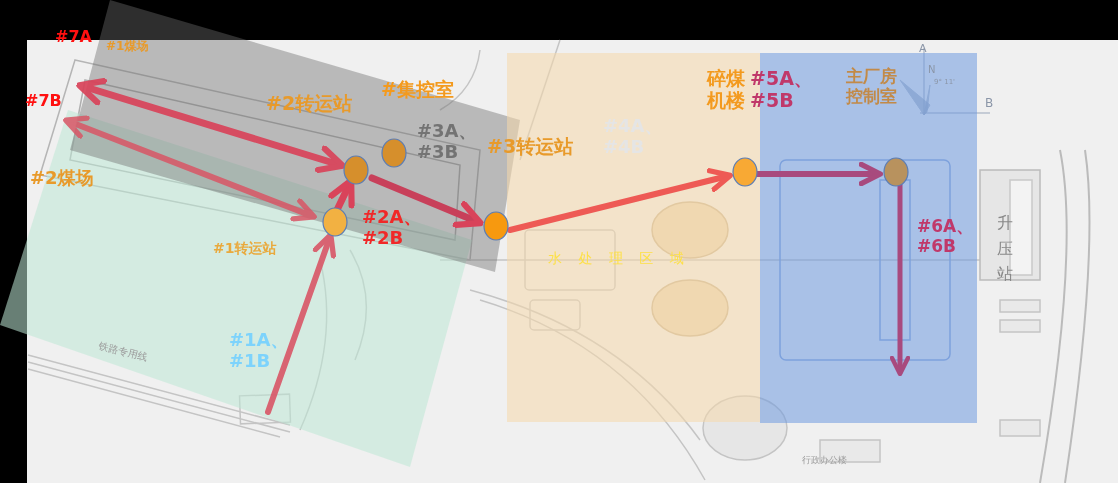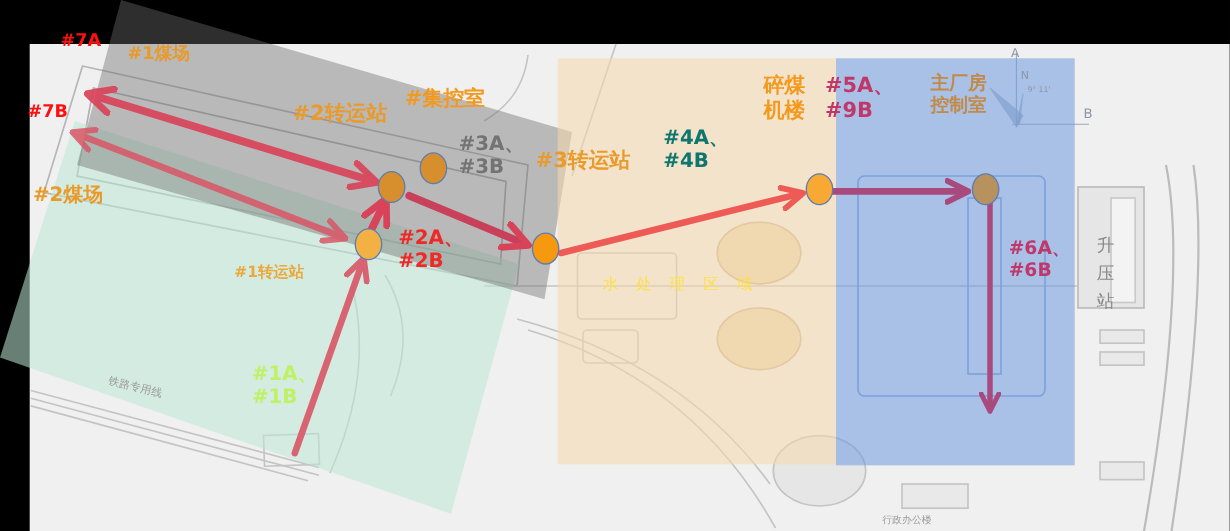--- a/index.html
+++ b/index.html
@@ -2,25 +2,25 @@
 <html><head>
 <meta charset="utf-8">
 <style>
   html, body { margin:0; padding:0; background:#000; }
   body { width:1118px; height:483px; overflow:hidden; position:relative;
          font-family:"DejaVu Sans", "Liberation Sans", sans-serif; }
   #stage { position:absolute; left:0; top:0; width:1118px; height:483px; }
   .lbl { position:absolute; font-weight:bold; white-space:pre; line-height:1.15;
          font-family:"DejaVu Sans", "Liberation Sans", sans-serif; }
   .lbl-station { color:#E89A2A; font-size:19px; }
-  .lbl-belt { color:#bef264; font-size:19px; }
+  .lbl-belt { color:#7dd3fc; font-size:19px; }
   .lbl-belt-red { color:#FF1010; font-size:16px; }
   .lbl-belt-purple { color:#C0386A; font-size:19px; }
   .lbl-main { color:#C28A48; font-size:20px; }
-  .lbl-orange { color:#F39A1E; font-size:19px; }
+  .lbl-orange { color:#F39A1E; font-size:19px;margin-left:13px; }
   .map-text { position:absolute; color:#9c9c9c; font-size:11px; }
   .map-text-big { position:absolute; color:#888; font-size:20px; line-height:1.6; }
 </style>
 </head>
 <body>
 
 <div id="stage">
   <svg width="1118" height="483" viewBox="0 0 1118 483">
     <defs>
       <marker id="ah-red" viewBox="0 0 10 10" refX="8" refY="5" markerWidth="4" markerHeight="4" orient="auto-start-reverse">
@@ -125,45 +125,45 @@
       <ellipse cx="896" cy="172" rx="12" ry="14" fill="#B8925E"></ellipse>
     </g>
   </svg>
 
   
   <div class="map-text" style="left:548px;top:250px;font-size:14px;color:#fde047;letter-spacing:6px;">水 处 理 区 域</div>
   <div class="map-text" style="left:98px;top:345px;transform:rotate(14deg);font-size:10px;">铁路专用线</div>
   <div class="map-text-big" style="left:997px;top:210px;white-space:pre;font-size:16px;">升
 压
 站</div>
-  <div class="map-text" style="left:802px;top:454px;font-size:9px;margin-top:12px;">行政办公楼</div>
+  <div class="map-text" style="left:802px;top:454px;font-size:9px;">行政办公楼</div>
   
   <div class="map-text" style="left:919px;top:42px;font-size:11px;color:#8b96a8;">A</div>
   <div class="map-text" style="left:928px;top:64px;font-size:10px;color:#8b96a8;">N</div>
   <div class="map-text" style="left:934px;top:78px;font-size:7px;color:#8b96a8;">9° 11'</div>
   <div class="map-text" style="left:985px;top:96px;font-size:12px;color:#8b96a8;">B</div>
 
   
   <div class="lbl lbl-belt-red" style="left:55px;top:28px;">#7A</div>
-  <div class="lbl lbl-station" style="left:116px;top:40px;font-size:16px;">#1煤场</div>
+  <div class="lbl lbl-station" style="left:106px;top:40px;font-size:12px;">#1煤场</div>
   <div class="lbl lbl-belt-red" style="left:25px;top:92px;">#7B</div>
   <div class="lbl lbl-station" style="left:30px;top:168px;font-size:18px;">#2煤场</div>
   <div class="lbl lbl-station" style="left:266px;top:93px;font-size:19px;">#2转运站</div>
   <div class="lbl lbl-orange" style="left:368px;top:79px;">#集控室</div>
   <div class="lbl lbl-belt" style="left:417px;top:121px;font-size:18px;color:#737373;">#3A、
 #3B</div>
   <div class="lbl lbl-station" style="left:487px;top:136px;font-size:19px;">#3转运站</div>
   <div class="lbl lbl-belt" style="left:362px;top:207px;font-size:18px;color:#F02828;">#2A、
 #2B</div>
   <div class="lbl lbl-station" style="left:213px;top:240px;font-size:14px;color:#E9A93C;">#1转运站</div>
   <div class="lbl lbl-belt" style="left:229px;top:330px;font-size:18px;">#1A、
 #1B</div>
-  <div class="lbl lbl-belt" style="left:603px;top:116px;font-size:18px;color:#0f766e;">#4A、
+  <div class="lbl lbl-belt" style="left:603px;top:116px;font-size:18px;color:#e5e5e5;">#4A、
 #4B</div>
   <div class="lbl lbl-orange" style="left:694px;top:68px;font-size:19px;">碎煤
 机楼</div>
   <div class="lbl lbl-belt-purple" style="left:750px;top:68px;font-size:19px;">#5A、
-#9B</div>
+#5B</div>
   <div class="lbl lbl-main" style="left:846px;top:67px;font-size:17px;">主厂房
 控制室</div>
   <div class="lbl lbl-belt-purple" style="left:917px;top:217px;font-size:17px;">#6A、
 #6B</div>
 </div>
 
 </body></html>

